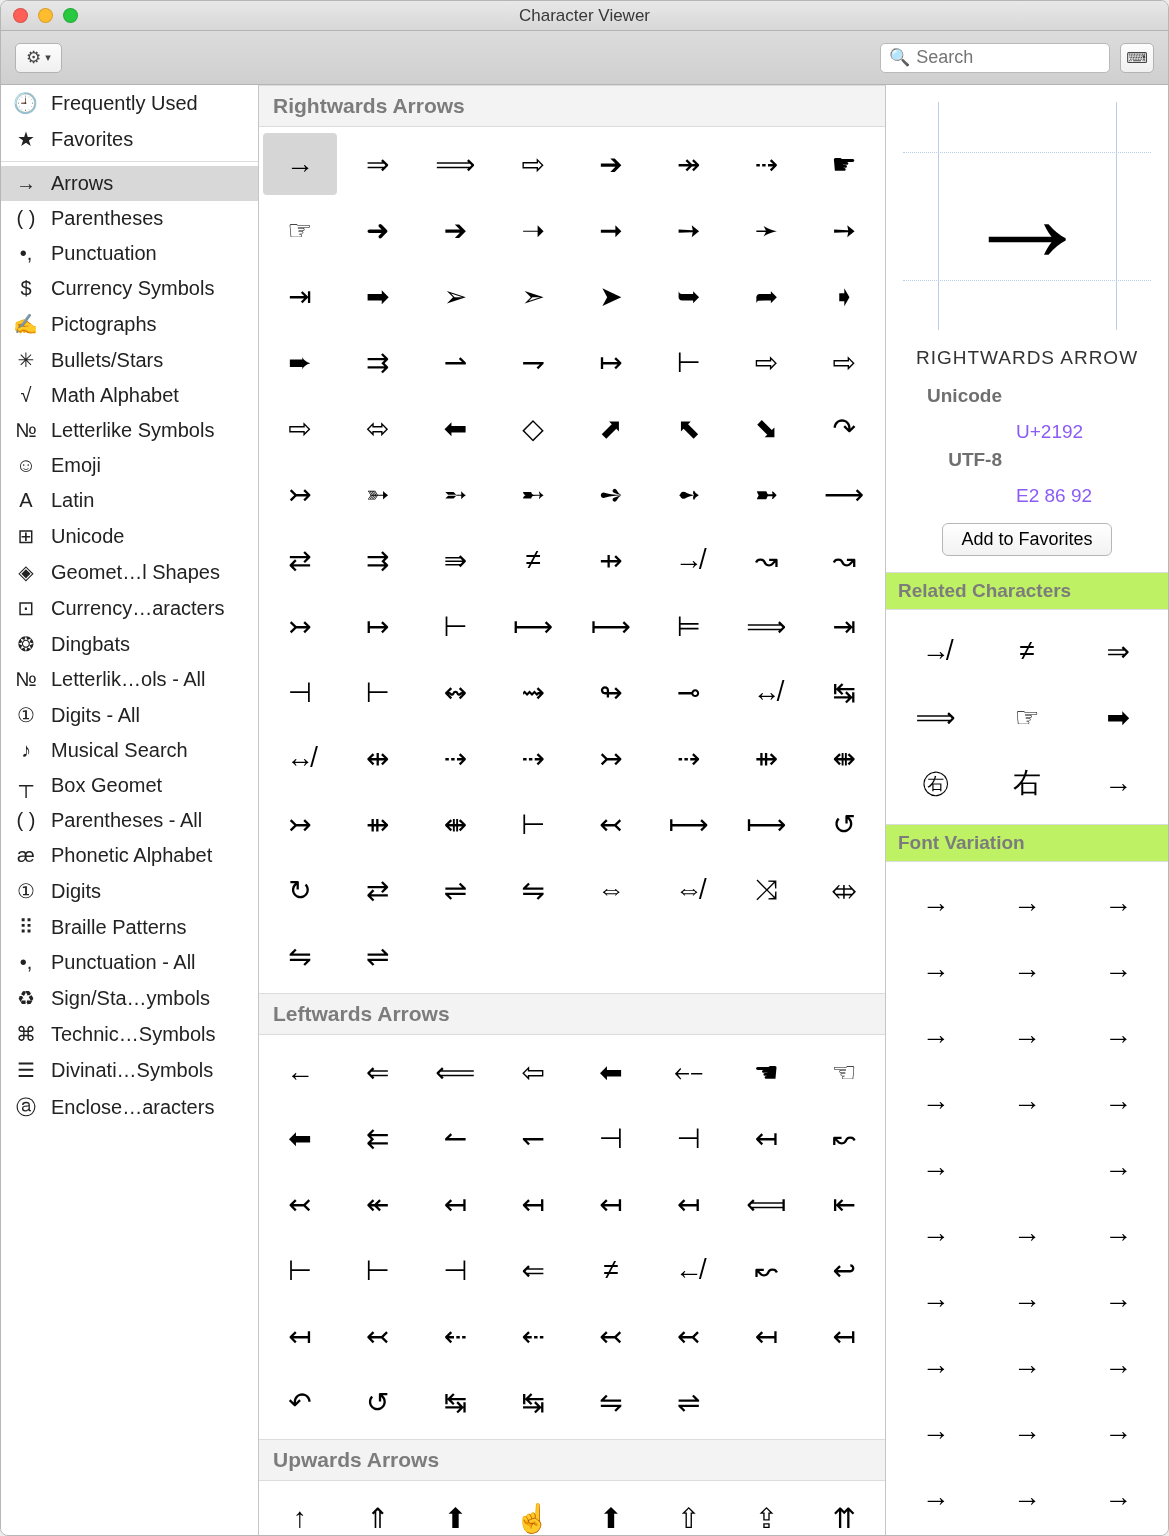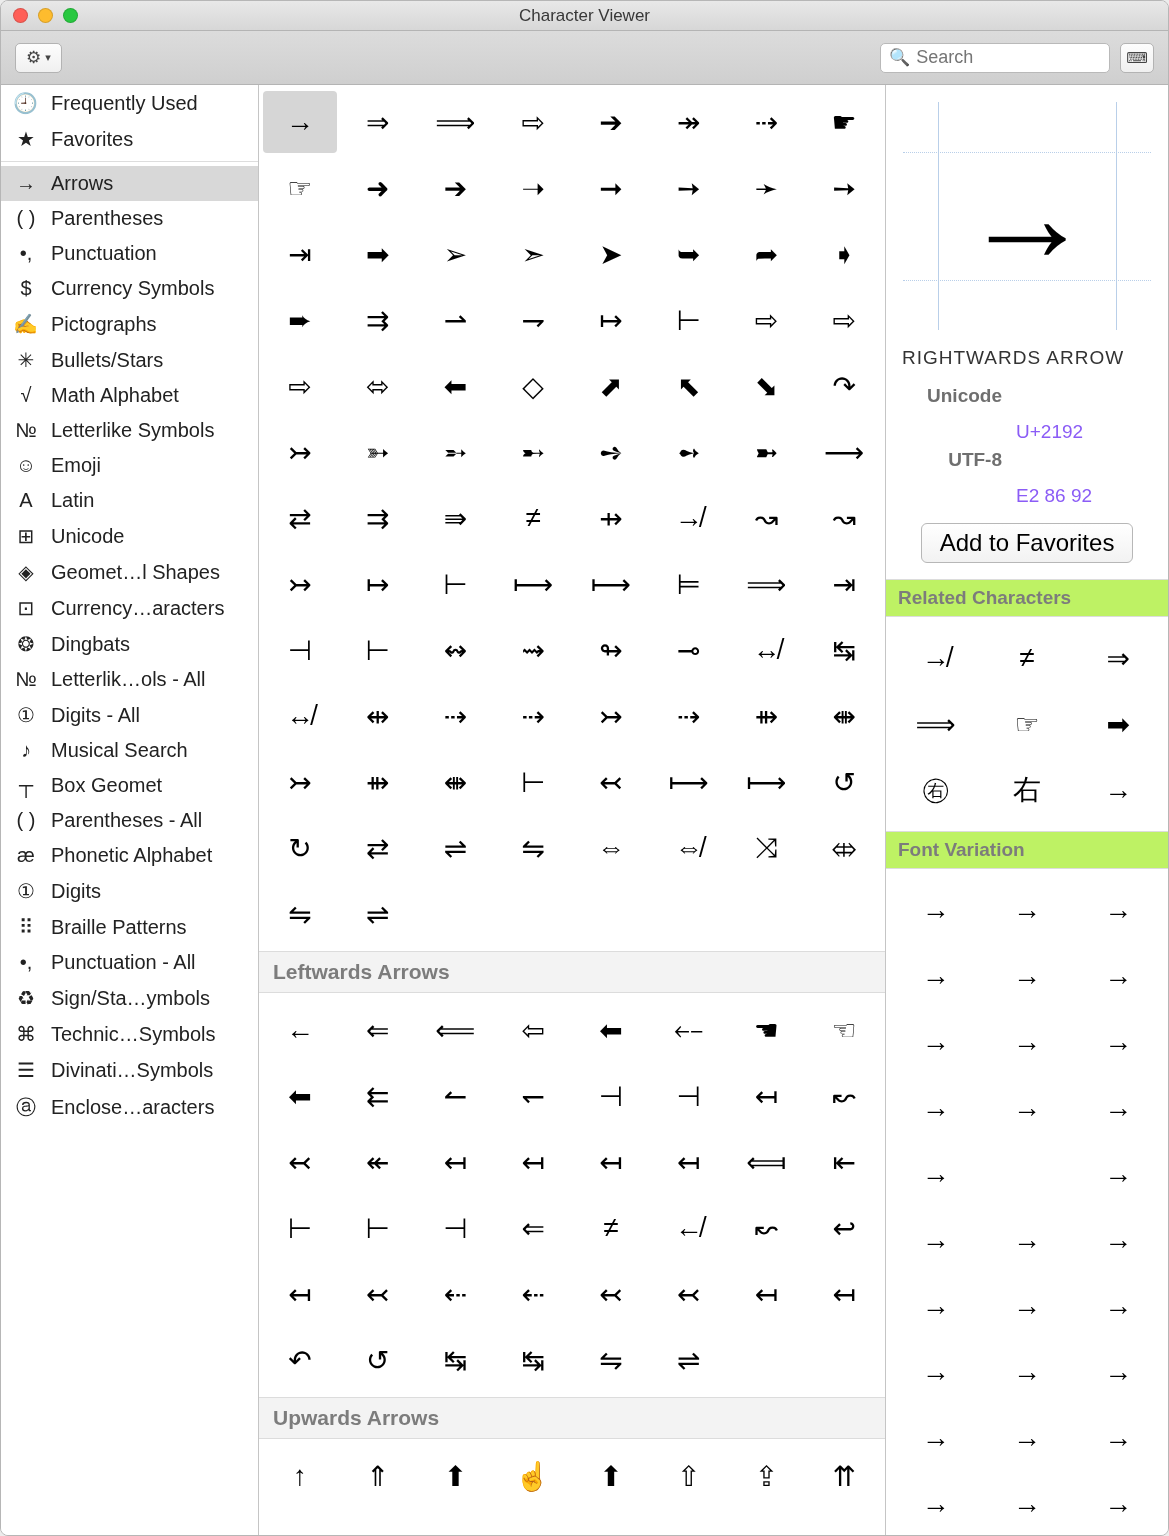--- a/index.html
+++ b/index.html
@@ -106,28 +106,28 @@
     border: 1px dashed transparent;
     position: relative;
     display: flex; align-items: center; justify-content: center;
   }
   .preview-box::before, .preview-box::after {
     content:""; position:absolute; background: #cfe0f3;
   }
   .preview-box .gline-h { position:absolute; left:0; right:0; border-top:1px dotted #b9cfe9; }
   .preview-box .gline-v { position:absolute; top:0; bottom:0; border-left:1px solid #b9cfe9; }
   .preview-char { font-size: 130px; line-height: 1; color: #000; }
-  .char-name { font-size: 19px; letter-spacing: 1px; color: #333; padding: 0 16px; }
+  .char-name { text-align: center; font-size: 19px; letter-spacing: 1px; color: #333; padding: 0 16px; }
   .meta { margin: 16px 20px; font-size: 19px; }
   .meta-row { display: flex; gap: 14px; margin-bottom: 6px; }
   .meta-row .k { width: 96px; text-align: right; color: #6f6f6f; font-weight: 600; }
   .meta-row .v { color: #8b5cf6; margin-top: 36px; }
   .fav-btn {
     display: block; margin: 6px auto 16px auto;
-    padding: 5px 18px; font-size: 24px;
+    padding: 5px 18px; font-size: 18px;
     background: linear-gradient(#fff,#f2f2f2);
     border: 1px solid #b7b7b7; border-radius: 6px;
   }
   .detail-head {
     background: #bef264; border-top: 1px solid #dcdcdc; border-bottom: 1px solid #dcdcdc;
     padding: 7px 12px; font-size: 19px; font-weight: 600; color: #7c7c7c;
   }
   .mini-grid {
     display: grid; grid-template-columns: repeat(3, 1fr);
     padding: 8px 4px;
@@ -281,20 +281,21 @@
         <span>Divinati…Symbols</span>
       </div>
       <div class="side-item">
         <span class="ico">ⓐ</span>
         <span>Enclose…aracters</span>
       </div>
     </div>
 
   <div class="main">
     <div class="main-scroll" id="main-scroll">
+        <div class="section-head">Rightwards Arrows</div>
         <div class="char-grid">
           <div class="cell selected">→</div>
           <div class="cell">⇒</div>
           <div class="cell">⟹</div>
           <div class="cell">⇨</div>
           <div class="cell">➔</div>
           <div class="cell">↠</div>
           <div class="cell">⇢</div>
           <div class="cell">☛</div>
           <div class="cell">☞</div>

